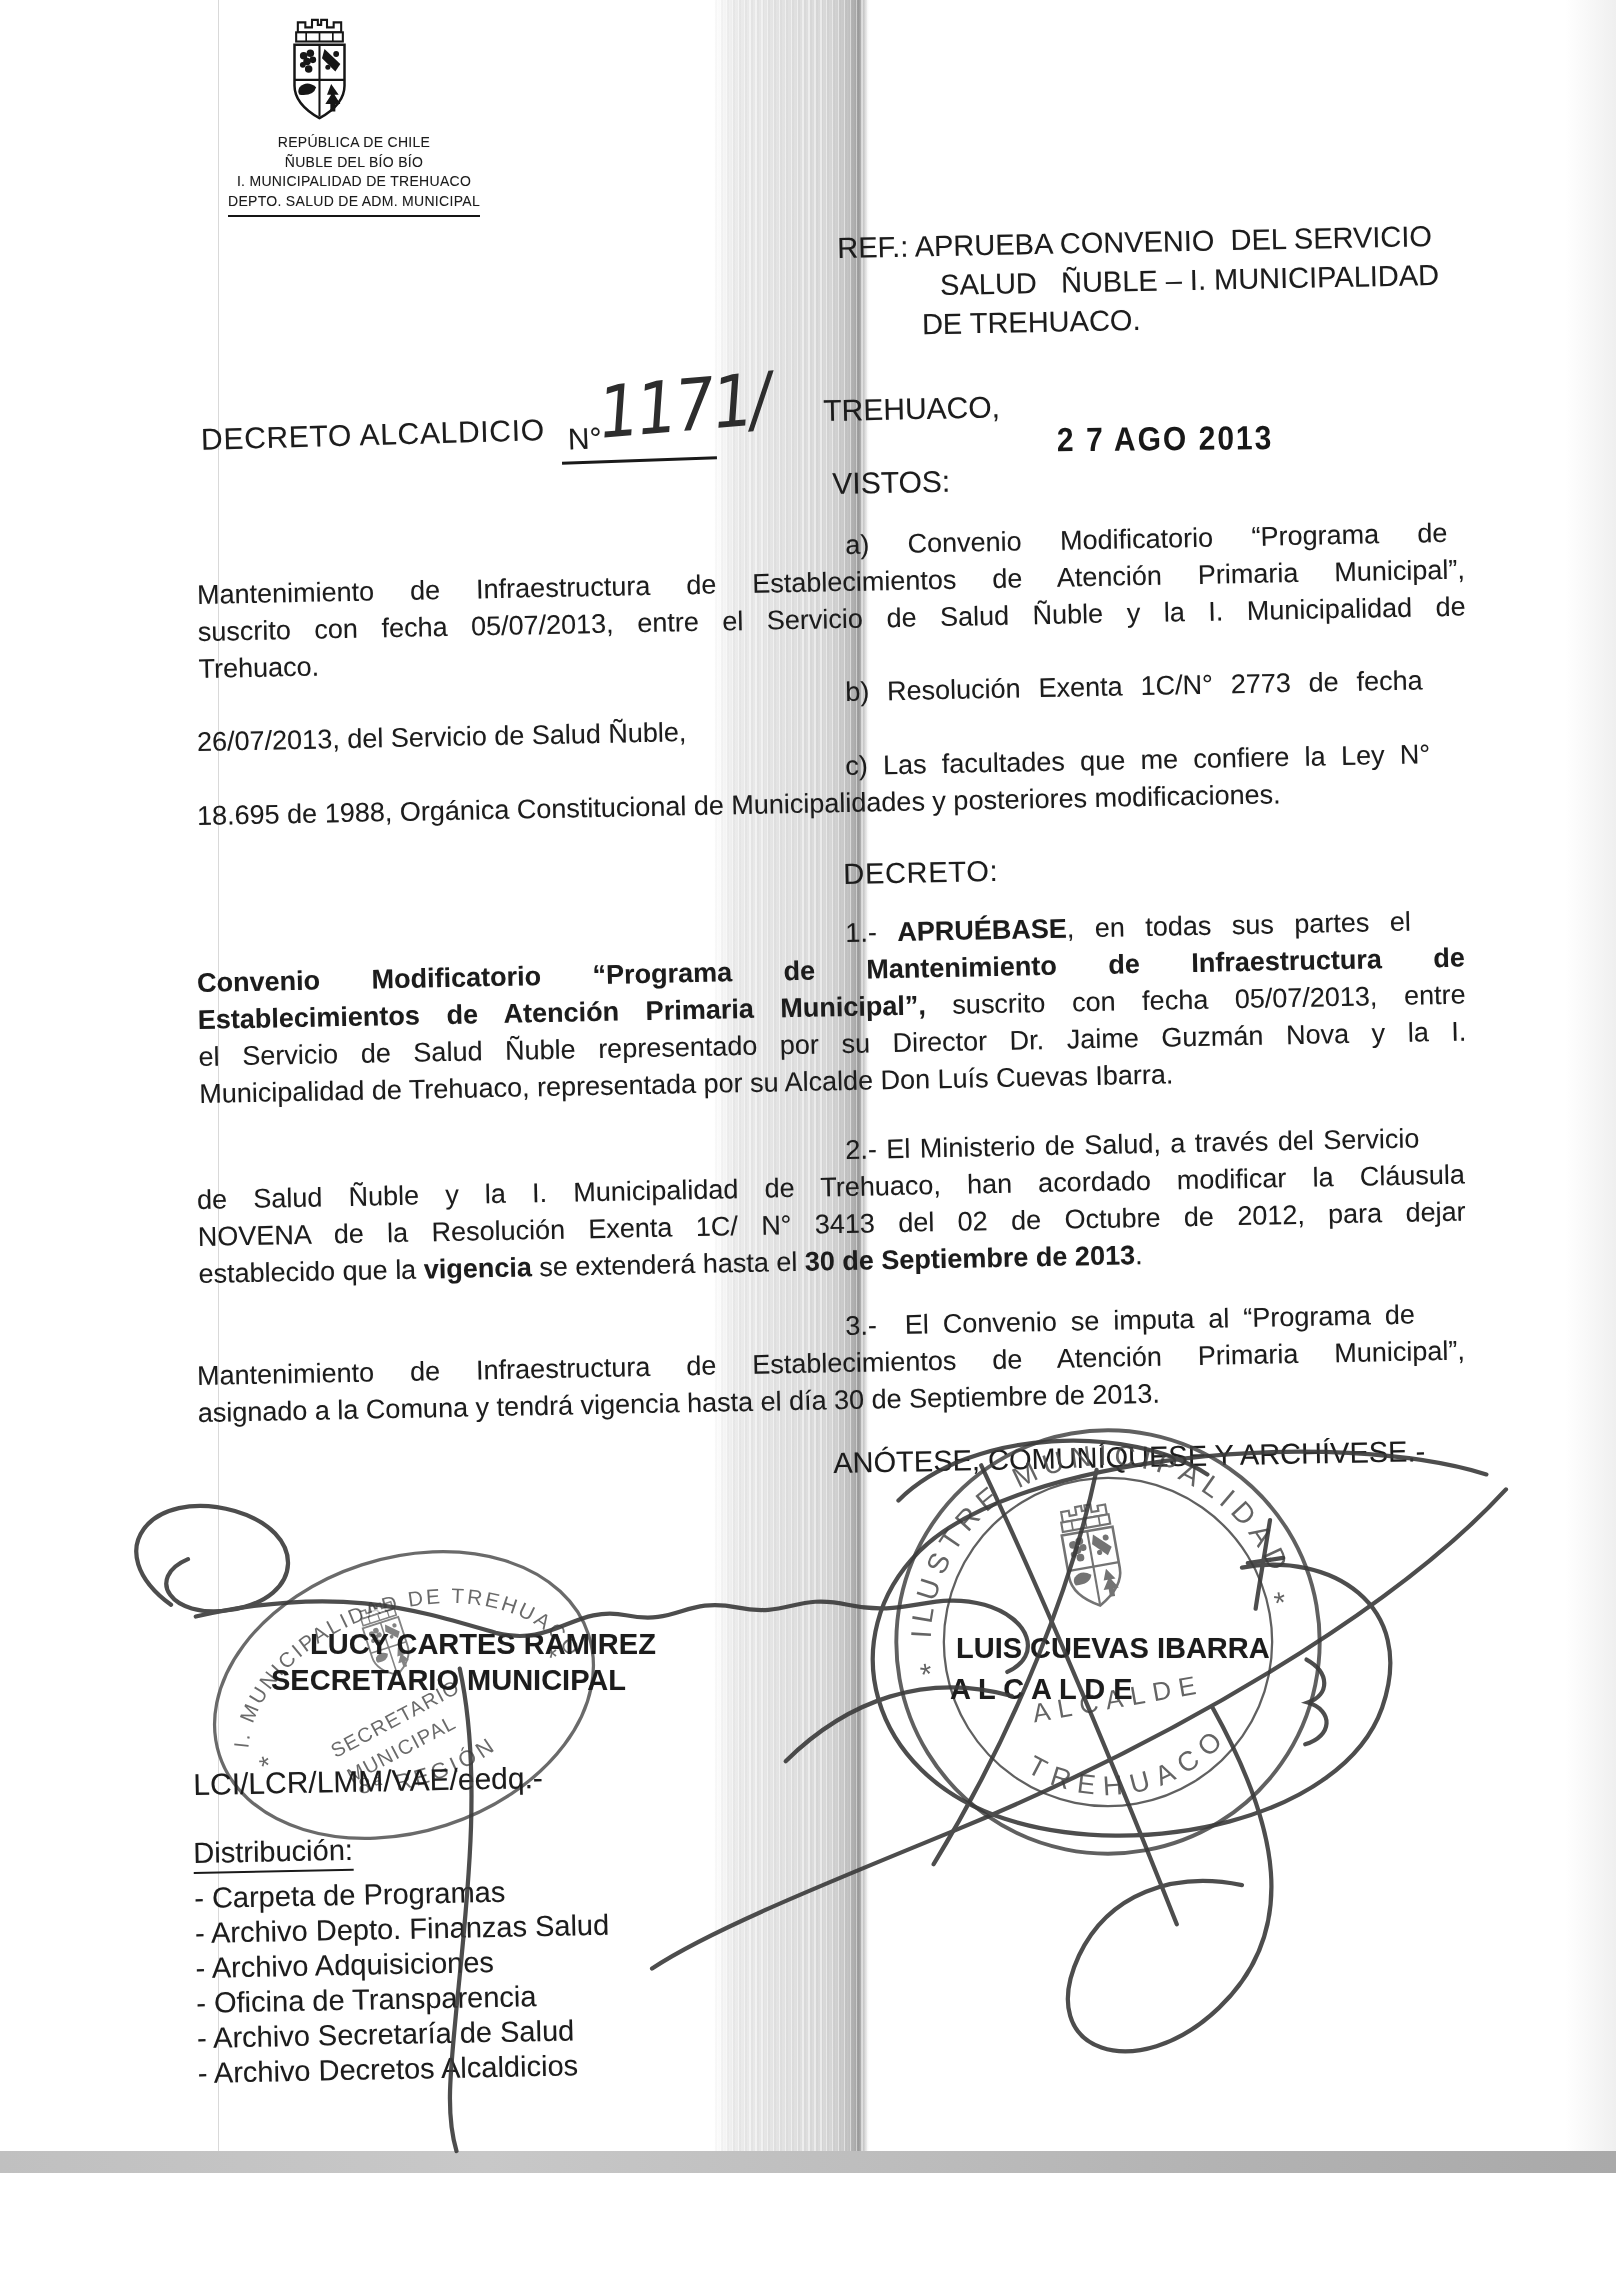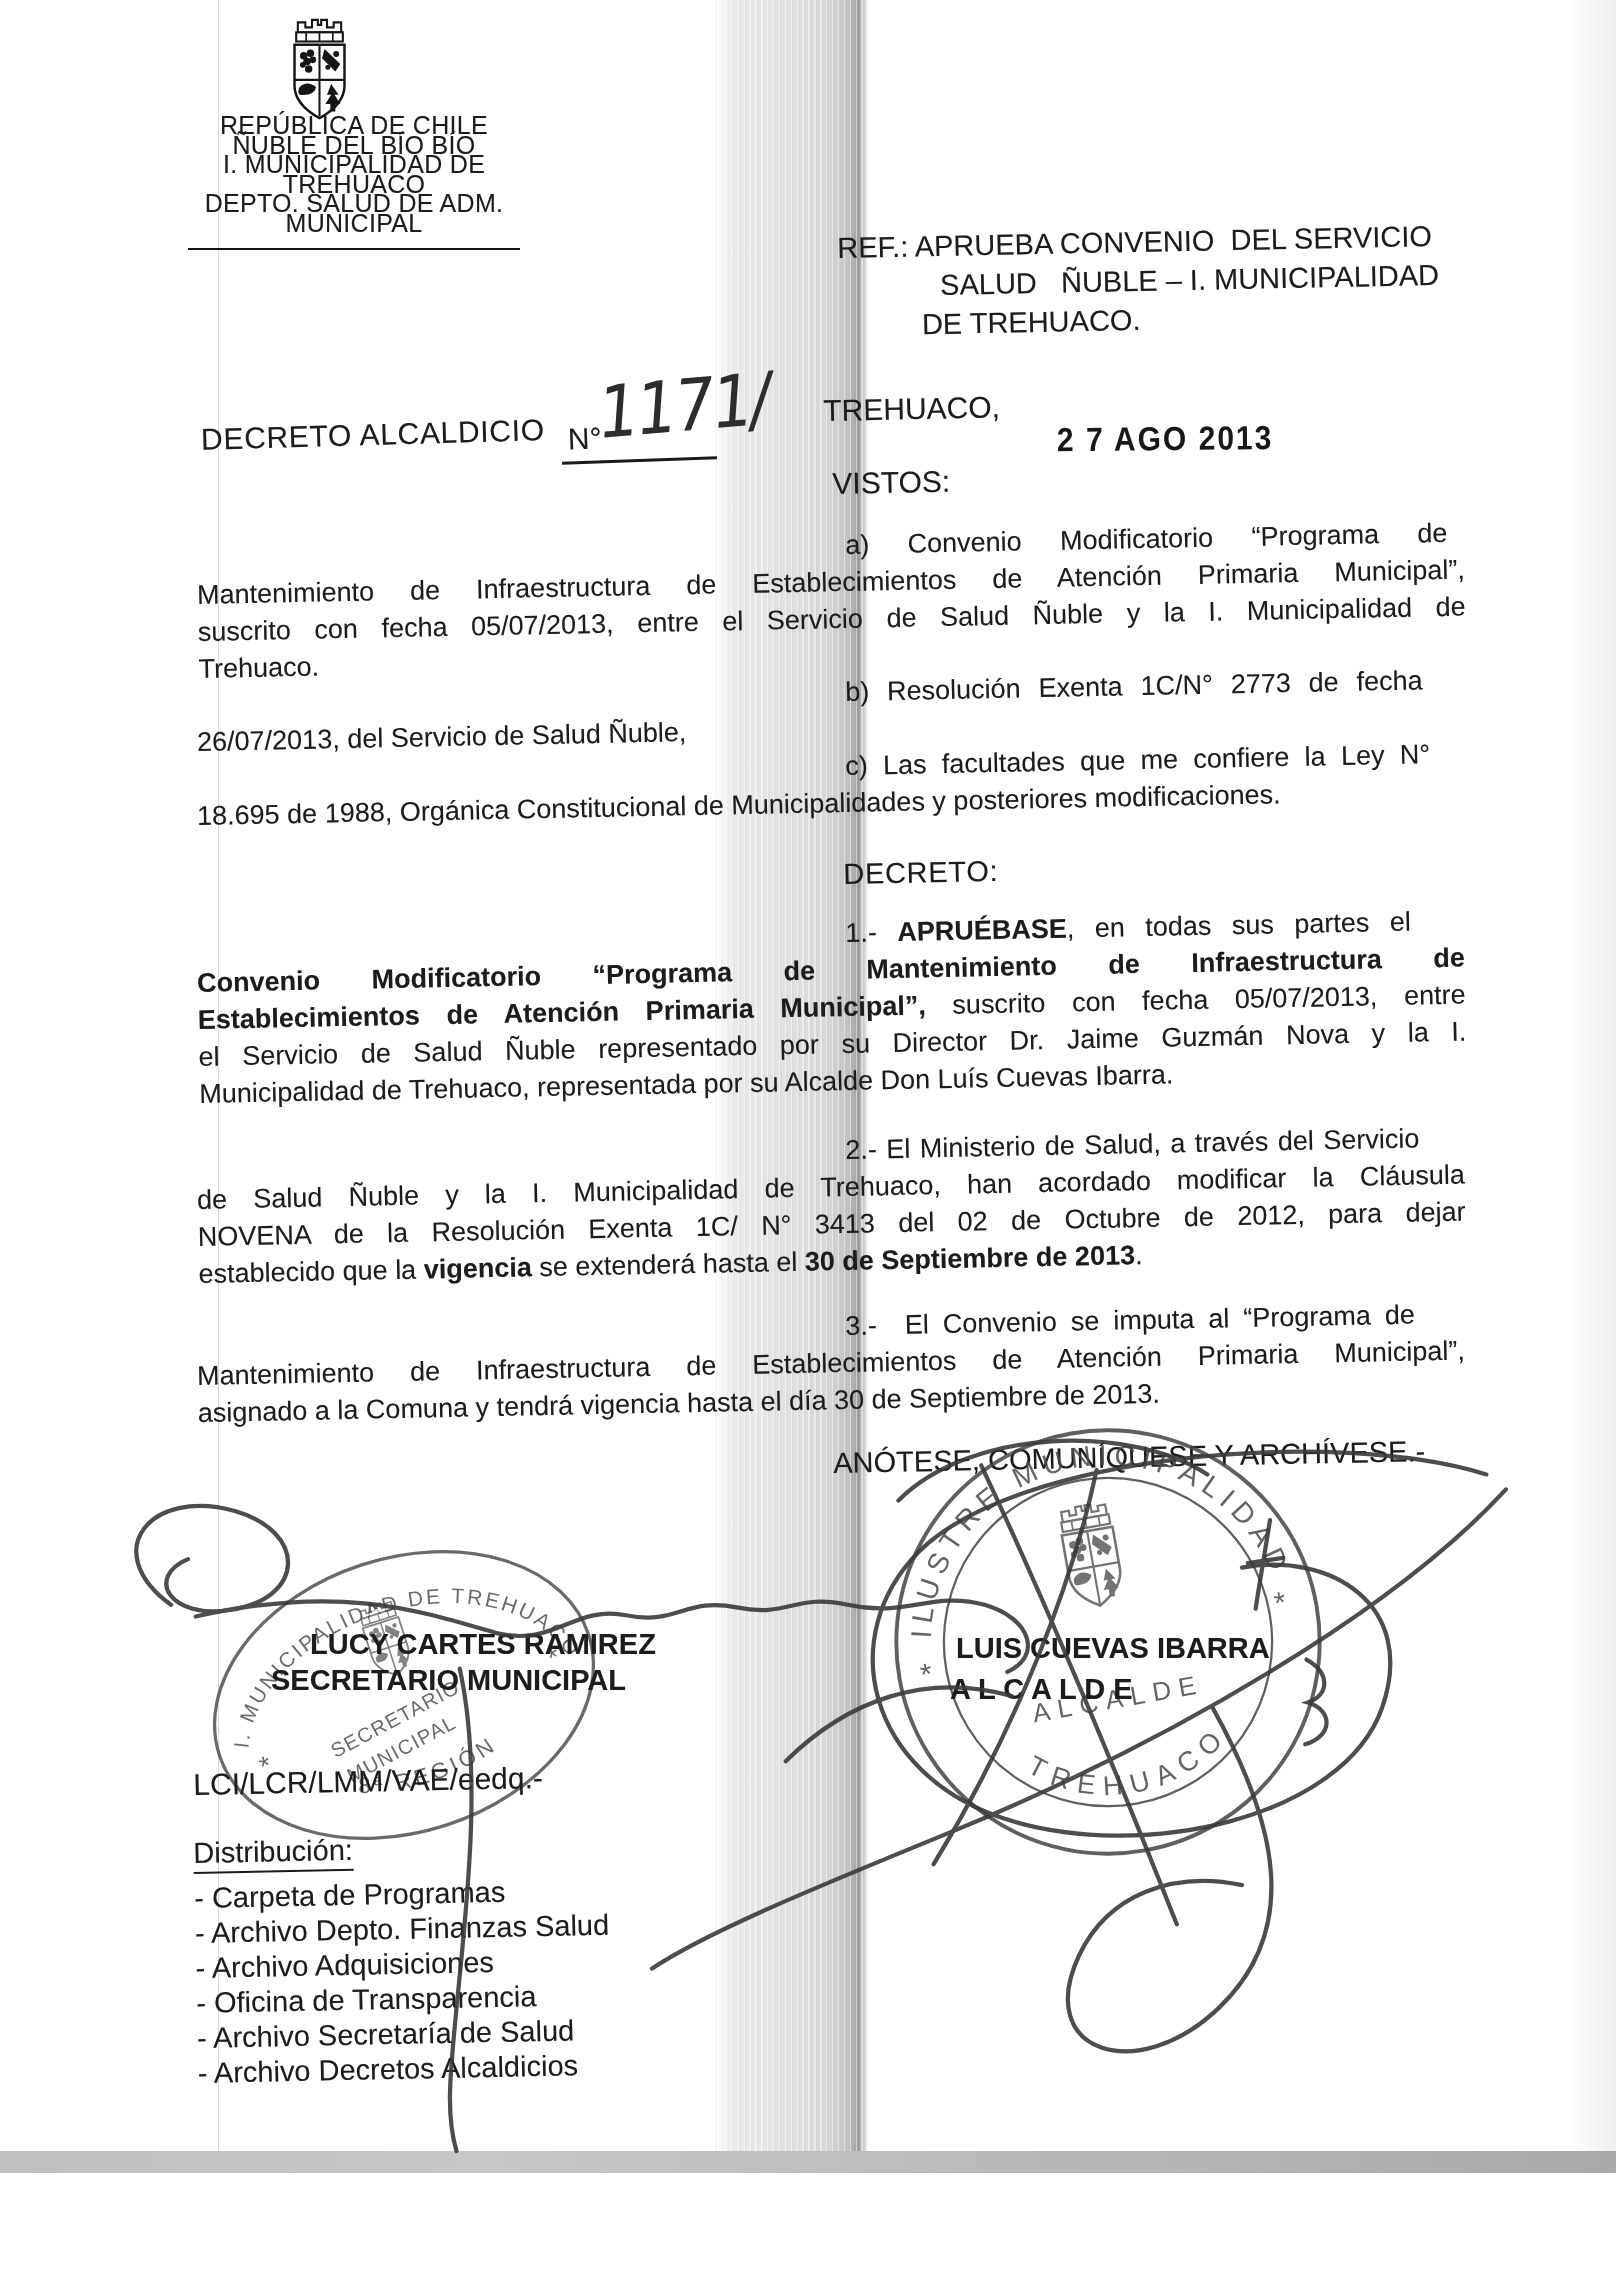--- a/index.html
+++ b/index.html
@@ -21,22 +21,22 @@
     background:
       repeating-linear-gradient(90deg, rgba(255,255,255,.45) 0 1.3px, rgba(0,0,0,.025) 1.3px 3.3px, rgba(255,255,255,0) 3.3px 5.9px),
       linear-gradient(90deg, rgba(236,236,236,0) 0px, #ececec 19.6px, #e4e4e4 59px, #dedede 91px, #d6d6d6 117px, #c4c4c4 134px, #9d9d9d 145px, #c9c9c9 149px, rgba(255,255,255,0) 155px);
   }
   .scan-line-left{left:218px;top:0;width:1.3px;height:2152px;background:#d9d9d9;z-index:1;}
   .scan-bottom{left:0;top:2151px;width:1617px;height:22px;z-index:1;
     background:linear-gradient(90deg,#c0c0c0 0%,#c8c8c8 30%,#bdbdbd 55%,#b3b3b3 75%,#a9a9a9 100%);}
   .scan-right{right:0;top:0;width:52px;height:2152px;z-index:1;
     background:linear-gradient(90deg,rgba(255,255,255,0),#efefef);}
   
-  .hdr{left:188px;top:116px;width:332px;text-align:center;font-size:25px;line-height:19.6px;letter-spacing:0.3px;z-index:2;}
-  .hdr .u{display:inline-block;border-bottom:2px solid #151515;padding-bottom:14px;}
+  .hdr{left:188px;top:133px;width:332px;text-align:center;font-size:14px;line-height:19.6px;letter-spacing:0.3px;z-index:2;}
+  .hdr .u{display:inline-block;border-bottom:2px solid #151515;padding-bottom:4px;}
   
   .ref{left:837px;top:229px;font-size:29px;line-height:39px;z-index:2;}
   .ref div{white-space:pre;}
   .ref .r2{margin-left:102px;}
   .ref .r3{margin-left:83px;}
   
   .decree-title{left:201px;top:418px;font-size:30px;letter-spacing:0.7px;z-index:2;transform:rotate(-1.6deg);}
   .num-label{left:568px;top:422px;font-size:30px;z-index:2;transform:rotate(-2deg);}
   .num-underline{left:562px;top:459px;width:155px;border-bottom:3.3px solid #1a1a1a;z-index:2;transform:rotate(-2deg);}
   .num-hand{left:598px;top:369px;font-size:64px;font-family:"DejaVu Sans",sans-serif;color:#2d2d2d;z-index:3;

